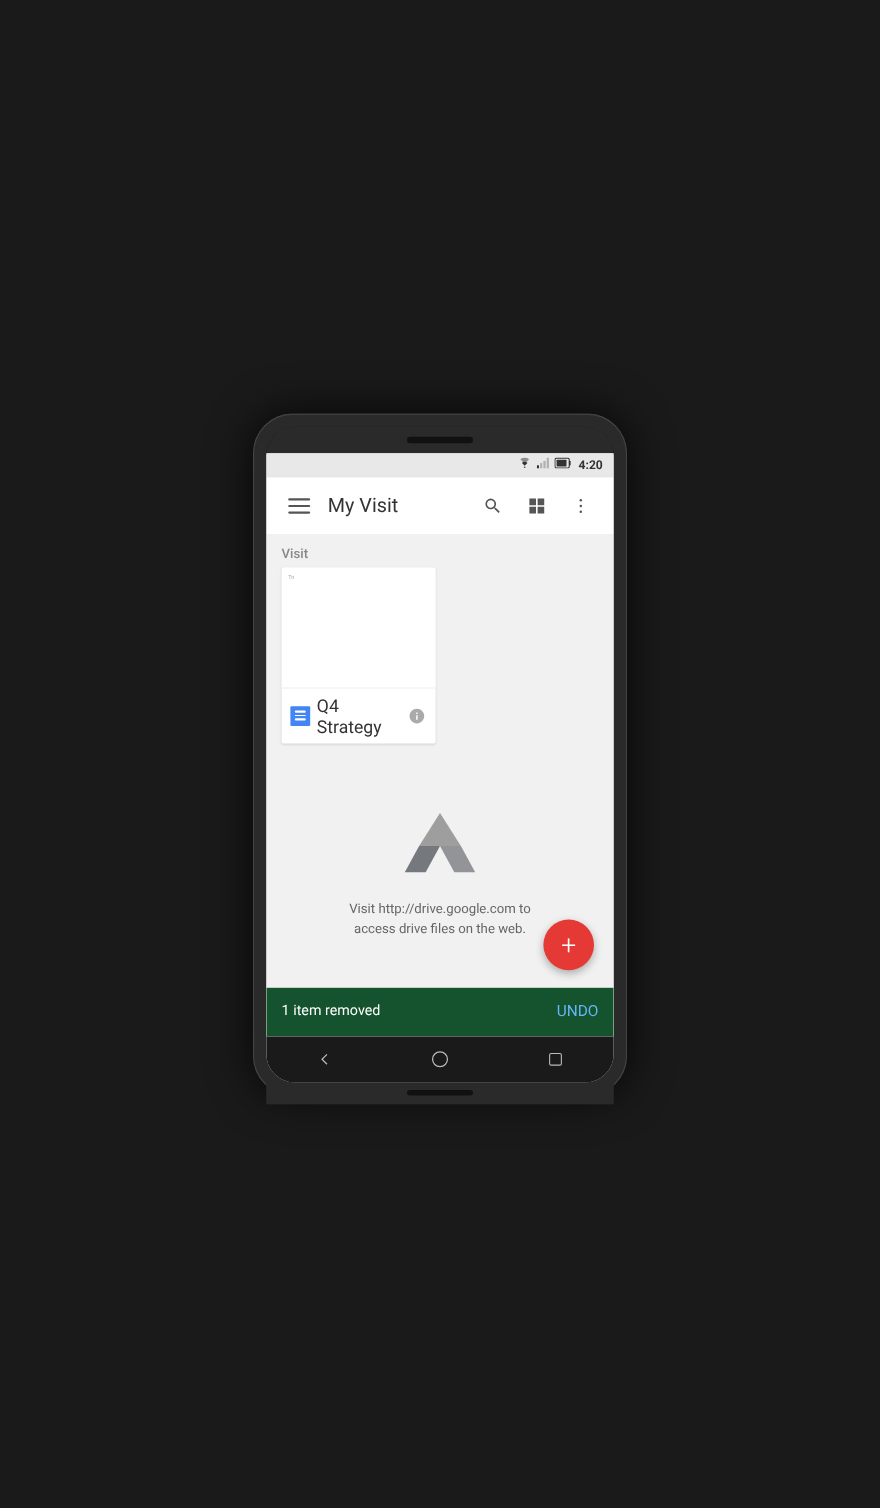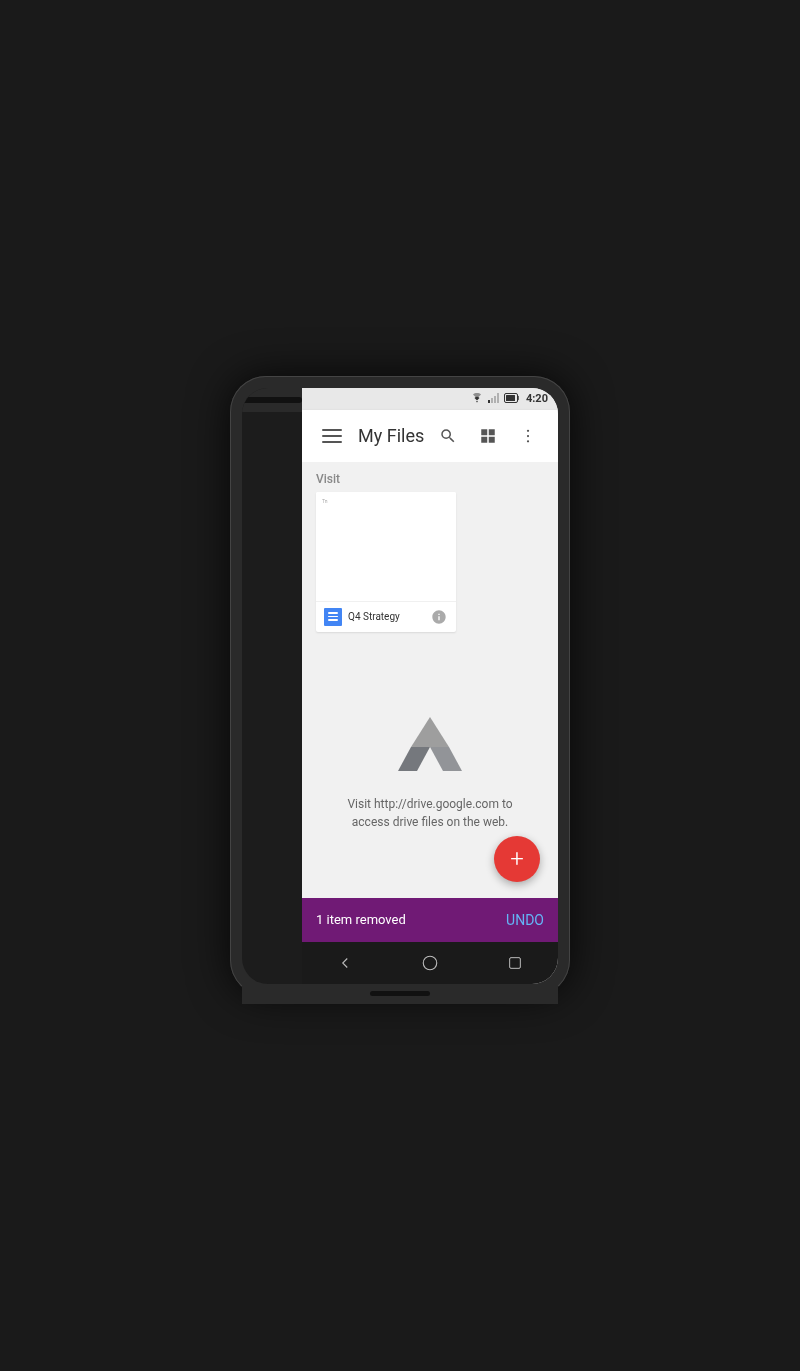--- a/index.html
+++ b/index.html
@@ -23,20 +23,21 @@
     }
 
     .phone-inner {
       width: 100%;
       height: 100%;
       background: #1c1c1c;
       border-radius: 26px;
       overflow: hidden;
       position: relative;
       display: flex;
+      flex-direction: column;
       justify-content: space-between;
     }
 
     
     .phone-notch {
       height: 24px;
       background: #2a2a2a;
       display: flex;
       align-items: center;
       justify-content: center;
@@ -195,21 +196,21 @@
       flex-direction: column;
       gap: 2px;
     }
     .docs-line {
       width: 10px;
       height: 1.5px;
       background: #fff;
       border-radius: 1px;
     }
     .file-name {
-      font-size: 10px;
+      font-size: 16px;
       color: #333;
       flex: 1;
     }
     .file-info-btn {
       width: 18px;
       height: 18px;
       display: flex;
       align-items: center;
       justify-content: center;
       cursor: pointer;
@@ -254,21 +255,21 @@
       justify-content: center;
       box-shadow: 0 3px 8px rgba(0,0,0,0.3);
       cursor: pointer;
       color: #fff;
       font-size: 24px;
       font-weight: 300;
     }
 
     
     .snackbar {
-      background: #701a75;
+      background: #14532d;
       color: #fff;
       height: 44px;
       display: flex;
       align-items: center;
       padding: 0 14px;
       flex-shrink: 0;
     }
     .snackbar-text {
       flex: 1;
       font-size: 13px;
@@ -358,21 +359,21 @@
           <span style="font-size:11px; font-weight:bold; color:#333; margin-left:2px;">4:20</span>
         </div>
       </div>
 
       <div class="app-bar">
         <div class="menu-icon-btn">
           <div class="hamburger-line"></div>
           <div class="hamburger-line"></div>
           <div class="hamburger-line"></div>
         </div>
-        <span class="app-bar-title">My Files</span>
+        <span class="app-bar-title">My Visit</span>
         <div class="app-bar-actions">
           <div class="icon-btn">
             <svg width="18" height="18" viewBox="0 0 24 24" fill="#555">
               <path d="M15.5 14h-.79l-.28-.27A6.47 6.47 0 0016 9.5 6.5 6.5 0 109.5 16c1.61 0 3.09-.59 4.23-1.57l.27.28v.79l5 4.99L20.49 19l-4.99-5zm-6 0C7.01 14 5 11.99 5 9.5S7.01 5 9.5 5 14 7.01 14 9.5 11.99 14 9.5 14z"></path>
             </svg>
           </div>
           <div class="icon-btn">
             <svg width="18" height="18" viewBox="0 0 24 24" fill="#555">
               <path d="M3 3h8v8H3zm0 10h8v8H3zm10-10h8v8h-8zm0 10h8v8h-8z"></path>
             </svg>

